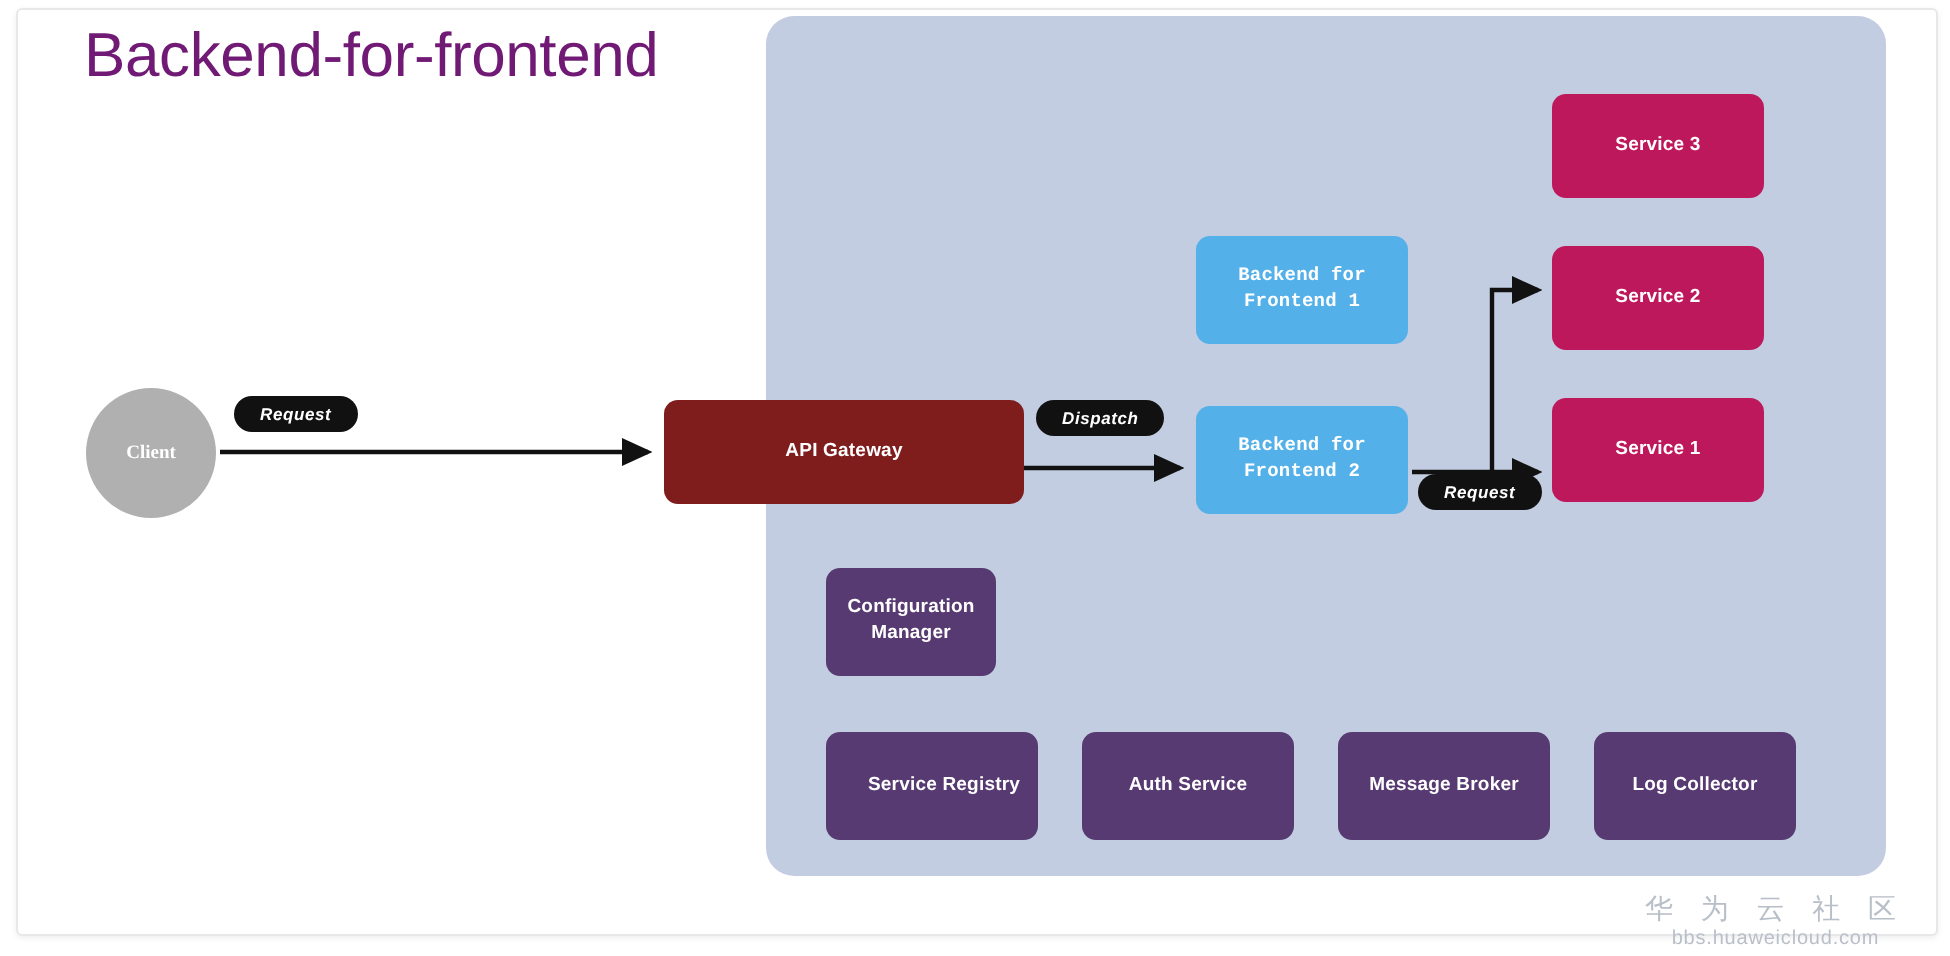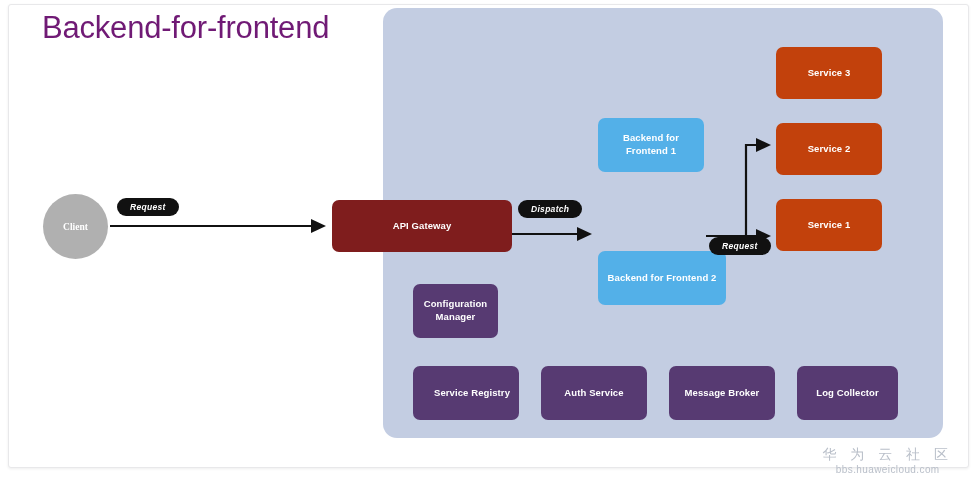--- a/index.html
+++ b/index.html
@@ -60,22 +60,22 @@
     text-align: center;
     color: #ffffff;
     font-size: 9.5px;
     font-weight: bold;
     line-height: 1.35;
     box-sizing: border-box;
     padding: 2px 6px;
     letter-spacing: 0.1px;
   }
   .node-blue-dark { background: #7f1d1d; }
-  .node-blue-light { background: #53b0e8; }
-  .node-green { background: #c2410c; }
+  .node-blue-light { background: #53b0e8; font-family: Liberation Mono, monospace; }
+  .node-green { background: #be185d; }
   .node-purple { background: #573a72; }
 
   .client-circle {
     position: absolute;
     left: 43px;
     top: 194px;
     width: 65px;
     height: 65px;
     border-radius: 50%;
     background: #b0b0b0;
@@ -155,21 +155,21 @@
 
     <polyline points="746,236 746,145 769,145" fill="none" stroke="#111111" stroke-width="2.2" marker-end="url(#arrowhead)"></polyline>
   </svg>
 
   <div class="client-circle">Client</div>
 
   <div class="node node-blue-dark" style="left:332px; top:200px; width:180px; height:52px;">API Gateway</div>
 
   <div class="node node-blue-light" style="left:598px; top:118px; width:106px; height:54px;">Backend for Frontend 1</div>
 
-  <div class="node node-blue-light" style="left:598px; top:203px; width:128px; height:54px;margin-top:48px;">Backend for Frontend 2</div>
+  <div class="node node-blue-light" style="left:598px; top:203px; width:106px; height:54px;">Backend for Frontend 2</div>
 
   <div class="node node-green" style="left:776px; top:47px; width:106px; height:52px;">Service 3</div>
 
   <div class="node node-green" style="left:776px; top:123px; width:106px; height:52px;">Service 2</div>
 
   <div class="node node-green" style="left:776px; top:199px; width:106px; height:52px;">Service 1</div>
 
   <div class="node node-purple" style="left:413px; top:284px; width:85px; height:54px;">Configuration Manager</div>
 
   <div class="node node-purple" style="left:413px; top:366px; width:106px; height:54px;padding-left:18px;">Service Registry</div>

